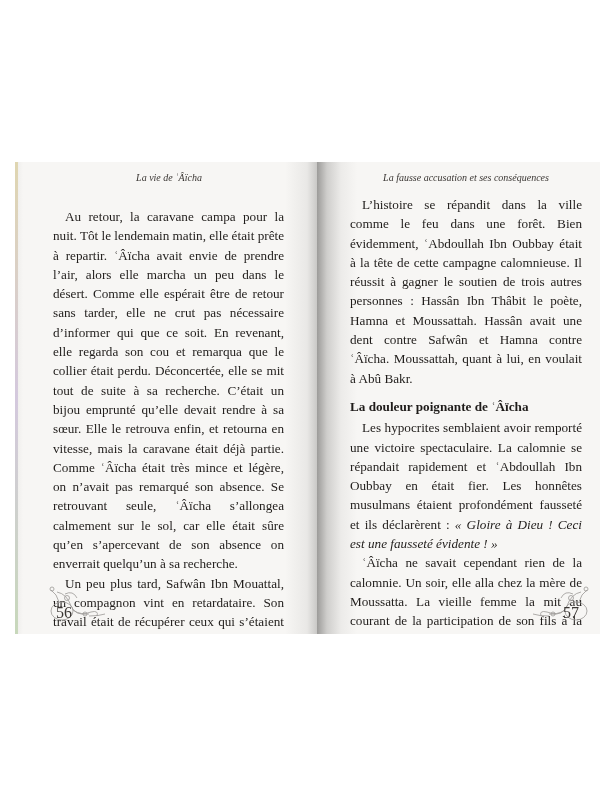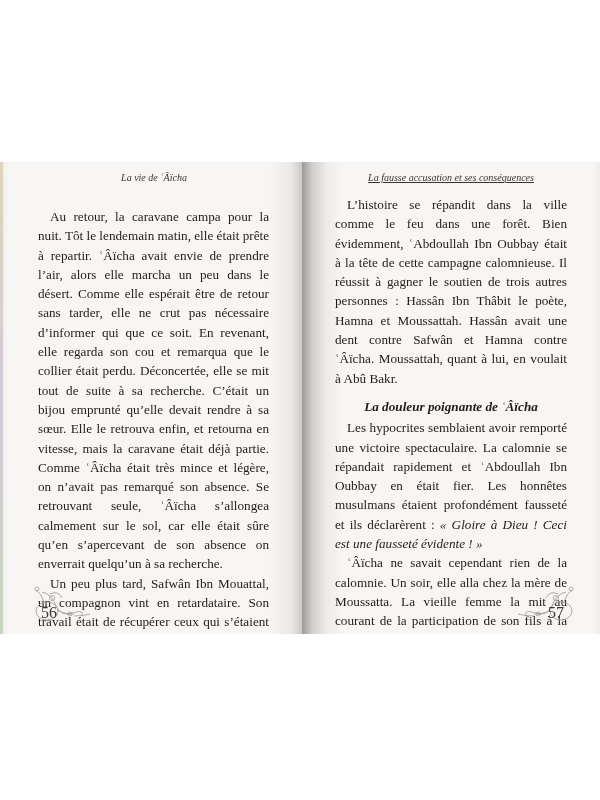--- a/index.html
+++ b/index.html
@@ -1,36 +1,36 @@
 <!DOCTYPE html>
 <html><head>
 <meta charset="utf-8">
 <style>
   html, body { margin:0; padding:0; }
   body {
     width:600px; height:800px; background:#ffffff; position:relative; overflow:hidden;
     font-family: "Liberation Serif", "DejaVu Serif", serif; color:#1f1c1a;
   }
-  .spread { position:absolute; left:0; top:162px; width:552px; height:472px; }
+  .spread { position:absolute; left:15px; top:162px; width:552px; height:472px; }
   .page { position:absolute; top:0; height:472px; background:#f6f5f3; overflow:hidden; }
   .page.left { left:0; width:302px;
     background: linear-gradient(to right, #ecebe9 0px, #f7f6f4 8px, #f7f6f4 270px, #e9e8e6 292px, #c9c8c6 302px); }
   .page.right { left:302px; width:298px;
     background: linear-gradient(to right, #9c9b99 0px, #cfcecc 10px, #ecebe9 24px, #f7f6f4 40px, #f7f6f4 290px, #efeeec 298px); }
   .page.left::before { content:""; position:absolute; left:0; top:0; width:3px; height:100%;
     background: linear-gradient(to bottom, #d9cc98, #c9b9d8, #b7cfa6); opacity:0.7; }
   .running-head { position:absolute; top:10px; left:0; width:100%; text-align:center;
     font-style:italic; font-size:10px; color:#3a3633; }
   .page.left .running-head { left:38px; width:232px; }
-  .page.right .running-head { left:33px; width:232px;text-decoration:underline; }
+  .page.right .running-head { left:33px; width:232px; }
   .body { position:absolute; top:33px; font-size:13.2px; line-height:19.3px; text-align:justify; }
   .page.left .body { left:38px; width:231px;margin-top:12px; }
   .page.right .body { left:33px; width:232px; }
   .body p { margin:0; text-indent:12px; }
-  .body h3 { margin:9px 0 2px 0; font-size:13.2px; font-weight:bold; text-align:center; line-height:19.3px;font-style:italic; }
+  .body h3 { margin:9px 0 2px 0; font-size:13.2px; font-weight:bold; line-height:19.3px; }
   .body .quote { font-style:italic; }
   .folio { position:absolute; bottom:10px; width:80px; height:40px; }
   .page.left .folio { left:30px; }
   .page.right .folio { right:22px; }
   .folio svg { position:absolute; left:0; top:0; }
   .folio .num { position:absolute; font-size:16px; color:#3a3633; }
   .page.left .folio .num { left:11px; top:20px; }
   .page.right .folio .num { right:14px; top:20px;text-align:center; }
 </style>
 </head>

